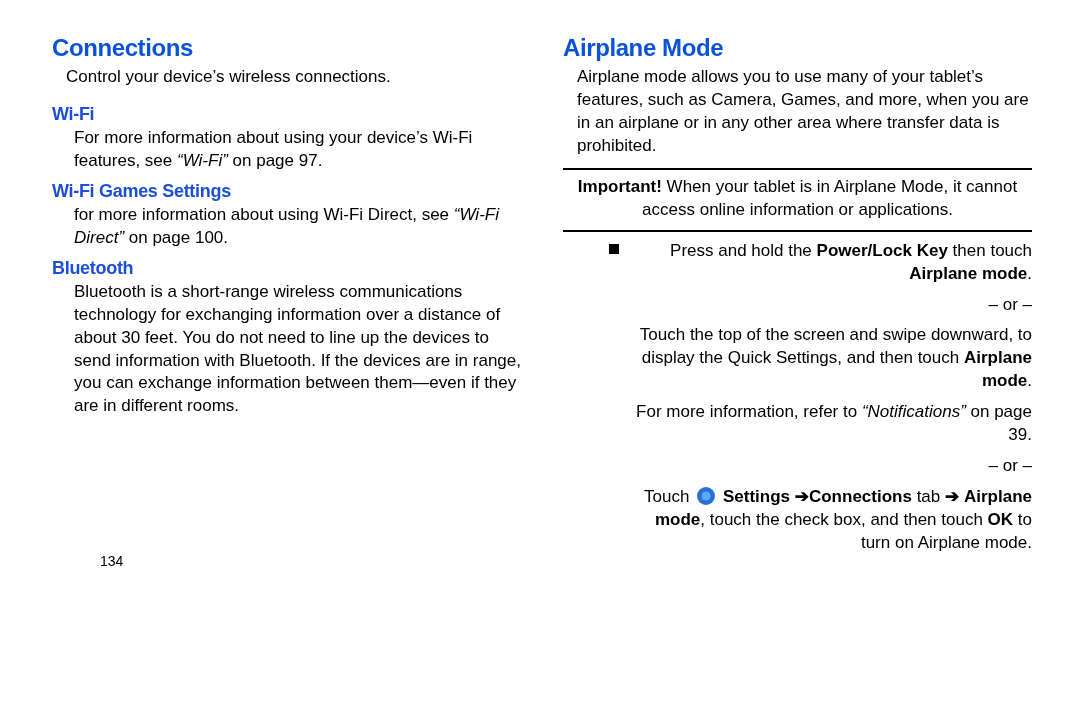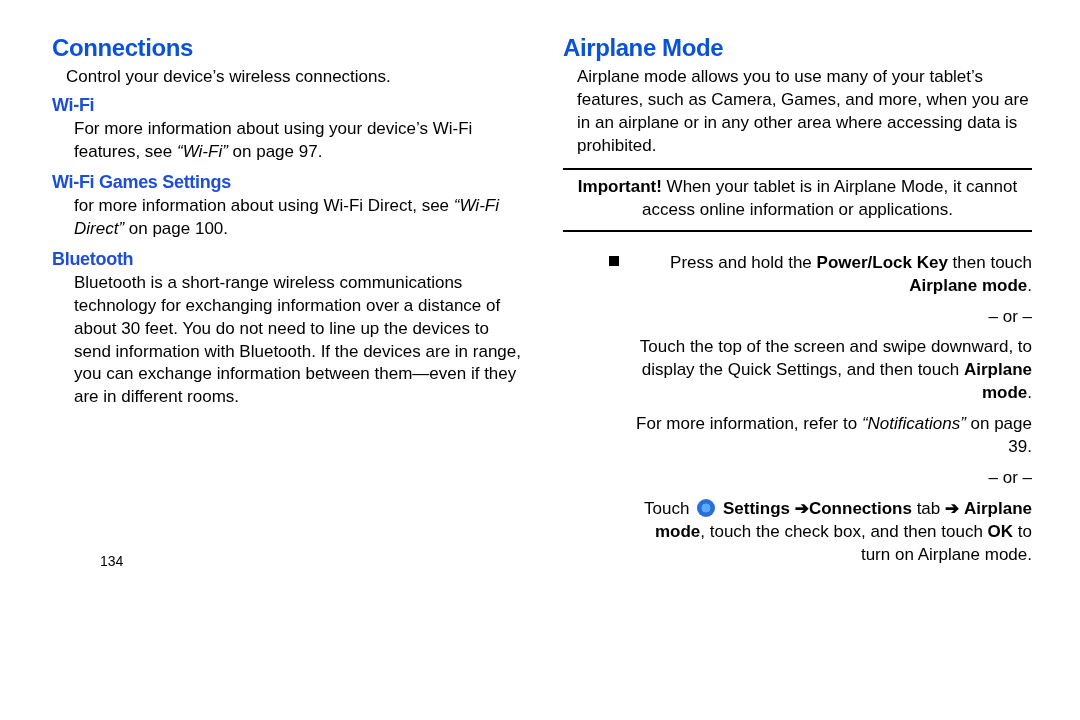--- a/index.html
+++ b/index.html
@@ -32,33 +32,33 @@
   }
   h2.sub {
     color: #1d4ed8;
     font-weight: 900;
     font-size: 18px;
     margin: 4px 0 2px 0;
     letter-spacing: -0.3px;
   }
   p.intro {
     font-size: 17px;
-    margin: 4px 0 6px 14px;
+    margin: 4px 0 15px 14px;
     line-height: 1.35;
   }
   p.body {
     font-size: 17px;
     margin: 2px 0 8px 22px;
     line-height: 1.35;
   }
   .xref { font-style: italic; }
   .important-box {
     border-top: 2px solid #000;
     border-bottom: 2px solid #000;
-    margin: 10px 0 18px 0;
+    margin: 10px 0 6px 0;
     padding: 6px 6px 8px 6px;
     text-align: center;
     font-size: 17px;
     line-height: 1.35;
   }
   .important-box .lead { font-weight: 700; }
   .steps {
     margin: 6px 0 0 46px;
     font-size: 17px;
     line-height: 1.35;
@@ -117,21 +117,21 @@
 
     <h2 class="sub">Bluetooth</h2>
     <p class="body">Bluetooth is a short-range wireless communications technology for exchanging information over a distance of about 30 feet. You do not need to line up the devices to send information with Bluetooth. If the devices are in range, you can exchange information between them—even if they are in different rooms.</p>
 
     <div class="pagenum">134</div>
   </div>
 
   <div class="col">
 
     <h1 class="sec">Airplane Mode</h1>
-    <p class="body" style="margin-left:14px;">Airplane mode allows you to use many of your tablet’s features, such as Camera, Games, and more, when you are in an airplane or in any other area where accessing data is prohibited.</p>
+    <p class="body" style="margin-left:14px;">Airplane mode allows you to use many of your tablet’s features, such as Camera, Games, and more, when you are in an airplane or in any other area where transfer data is prohibited.</p>
 
     <div class="important-box">
       <span class="lead">Important!</span><span> When your tablet is in Airplane Mode, it cannot access online information or applications.</span>
     </div>
 
     <div class="steps">
       <div class="bullet-row">
         <div class="sq"></div>
         <div class="txt">
 

